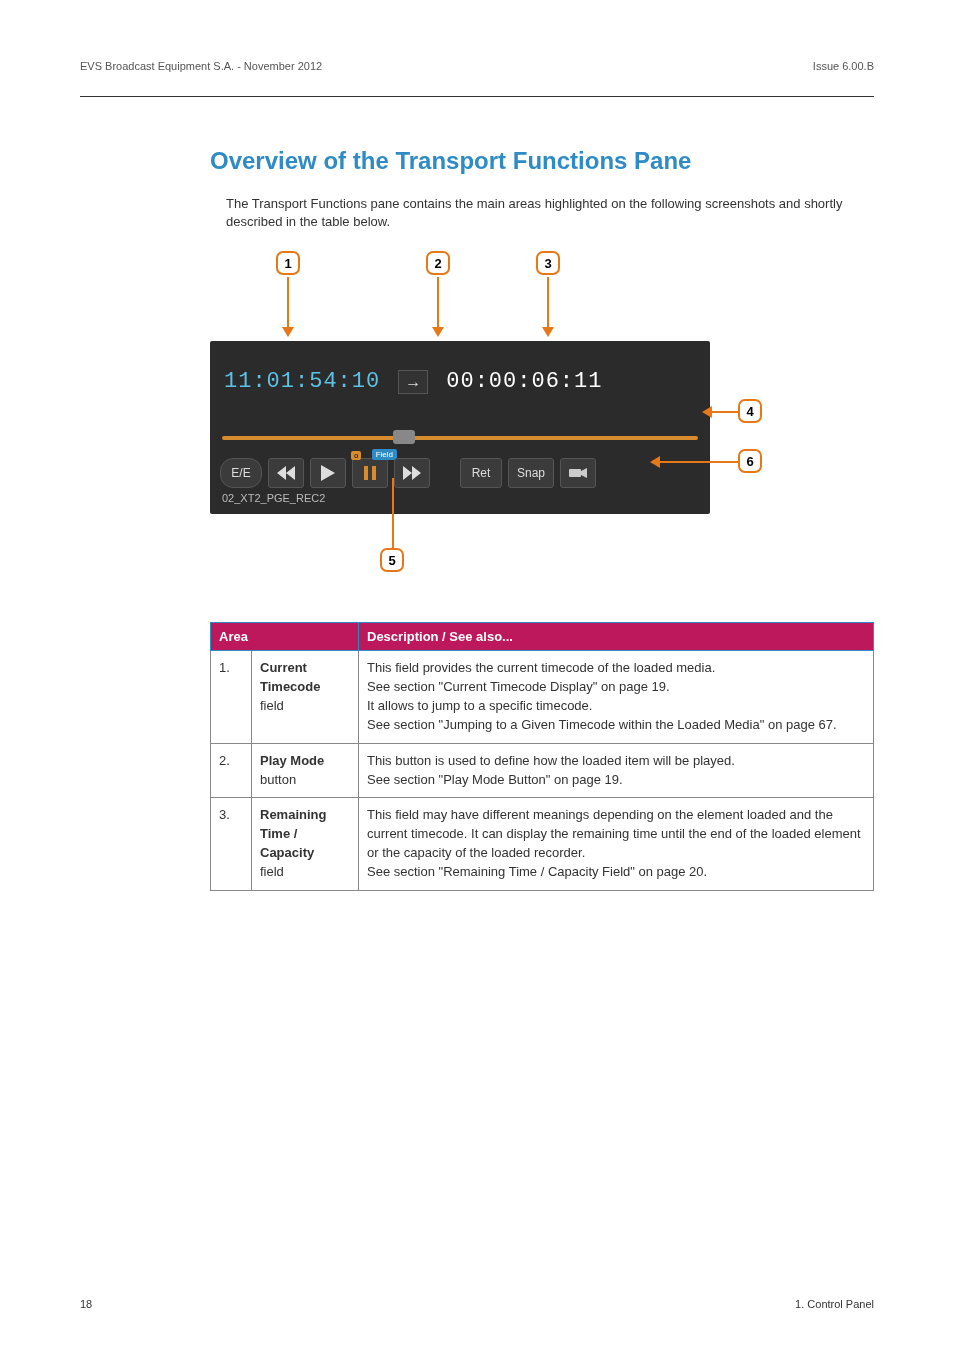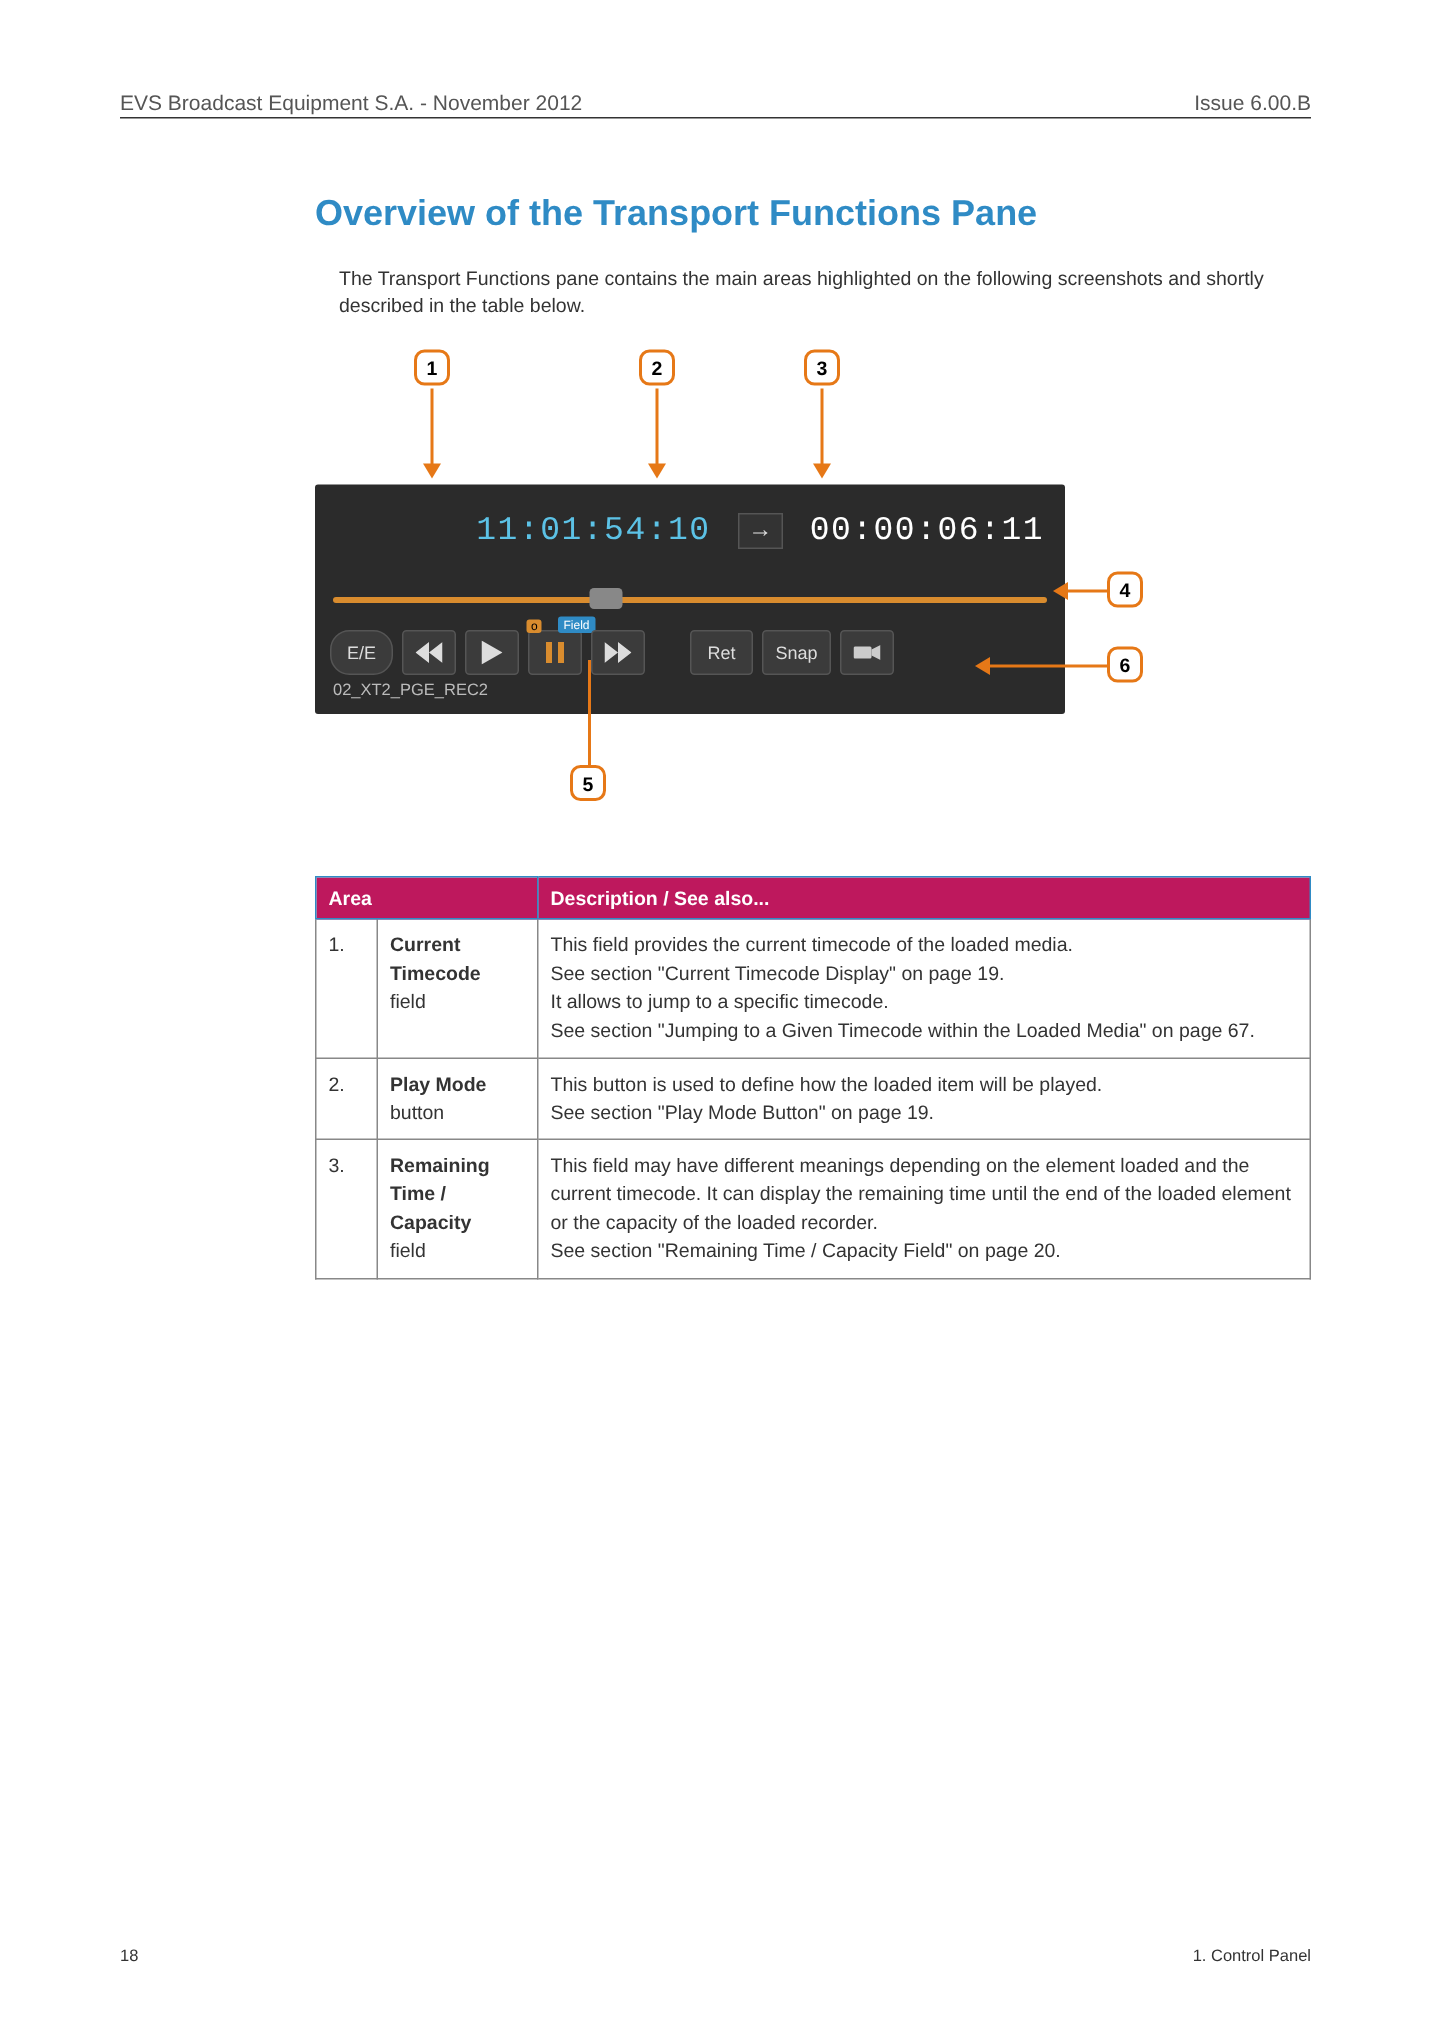--- a/index.html
+++ b/index.html
@@ -13,24 +13,24 @@
   .page {
     width: 954px;
     min-height: 1350px;
     position: relative;
     box-sizing: border-box;
     padding: 60px 80px 40px 80px;
   }
   .header {
     display: flex;
     justify-content: space-between;
-    font-size: 14px;
+    font-size: 11px;
     color: #555;
     border-bottom: 1px solid #333;
-    padding-bottom: 2px;
+    padding-bottom: 24px;
     margin-bottom: 50px;
   }
   .content {
     margin-left: 130px;
   }
   h2.section-title {
     color: #2f8bc5;
     font-size: 24px;
     font-weight: bold;
     margin: 0 0 20px 0;
@@ -94,22 +94,21 @@
   
   .panel {
     background: #2b2b2b;
     width: 500px;
     border-radius: 2px;
     padding: 0;
   }
   .panel-row {
     display: flex;
     align-items: center;
-    padding: 18px 14px;
-    justify-content: flex-end;
+    padding: 28px 14px;
   }
   .tc {
     font-family: "Courier New", monospace;
     font-size: 22px;
     color: #5cc2e6;
     letter-spacing: 1px;
   }
   .tc-arrow {
     width: 28px;
     height: 22px;

